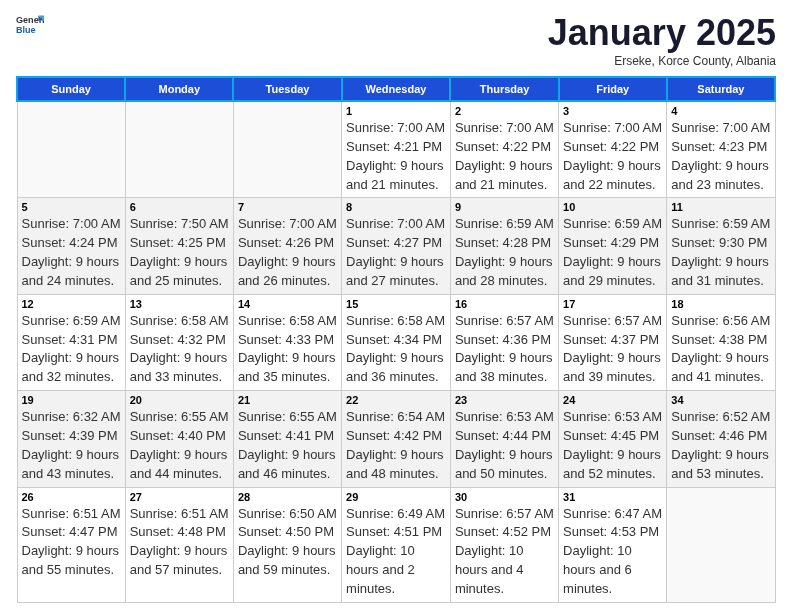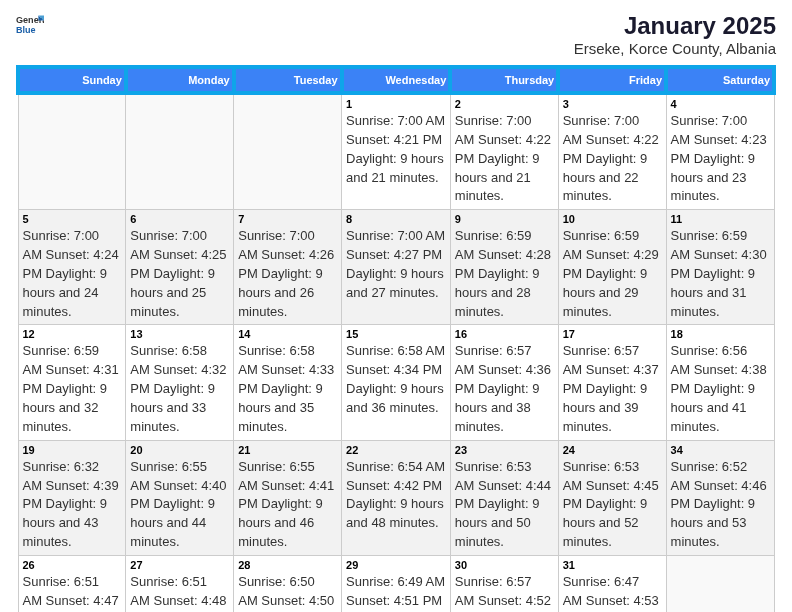--- a/index.html
+++ b/index.html
@@ -27,41 +27,41 @@
     }
     .logo-icon {
       width: 28px;
       height: 28px;
       margin-right: 4px;
     }
     .title-block {
       text-align: right;
     }
     .month-title {
-      font-size: 24px;
+      font-size: 36px;
       font-weight: bold;
       color: #1a1a2e;
     }
     .subtitle {
-      font-size: 15px;
+      font-size: 12px;
       color: #333;
     }
     .calendar {
       width: 100%;
       border-collapse: collapse;
       border: 1px solid #ccc;
     }
     .calendar th {
-      background-color: #3b82f6;
+      background-color: #1d4ed8;
       color: #fff;
       font-size: 11px;
       font-weight: bold;
-      text-align: right;
+      text-align: center;
       padding: 5px 2px;
-      border: 4px solid #0ea5e9;
+      border: 2px solid #0ea5e9;
     }
     .calendar td {
       border: 1px solid #ccc;
       vertical-align: top;
       padding: 3px 4px;
       width: 113px;
       height: 78px;
       font-size: 9.5px;
       color: #333;
       background: #fff;
@@ -148,21 +148,21 @@
         </tr>
         <tr class="row-alt">
           <td>
             <span class="day-num">5</span>
             <div class="day-info">Sunrise: 7:00 AM
 Sunset: 4:24 PM
 Daylight: 9 hours and 24 minutes.</div>
           </td>
           <td>
             <span class="day-num">6</span>
-            <div class="day-info">Sunrise: 7:00 AM
+            <div class="day-info">Sunrise: 7:50 AM
 Sunset: 4:25 PM
 Daylight: 9 hours and 25 minutes.</div>
           </td>
           <td>
             <span class="day-num">7</span>
             <div class="day-info">Sunrise: 7:00 AM
 Sunset: 4:26 PM
 Daylight: 9 hours and 26 minutes.</div>
           </td>
           <td>
@@ -179,21 +179,21 @@
           </td>
           <td>
             <span class="day-num">10</span>
             <div class="day-info">Sunrise: 6:59 AM
 Sunset: 4:29 PM
 Daylight: 9 hours and 29 minutes.</div>
           </td>
           <td>
             <span class="day-num">11</span>
             <div class="day-info">Sunrise: 6:59 AM
-Sunset: 4:30 PM
+Sunset: 9:30 PM
 Daylight: 9 hours and 31 minutes.</div>
           </td>
         </tr>
         <tr>
           <td>
             <span class="day-num">12</span>
             <div class="day-info">Sunrise: 6:59 AM
 Sunset: 4:31 PM
 Daylight: 9 hours and 32 minutes.</div>
           </td>

